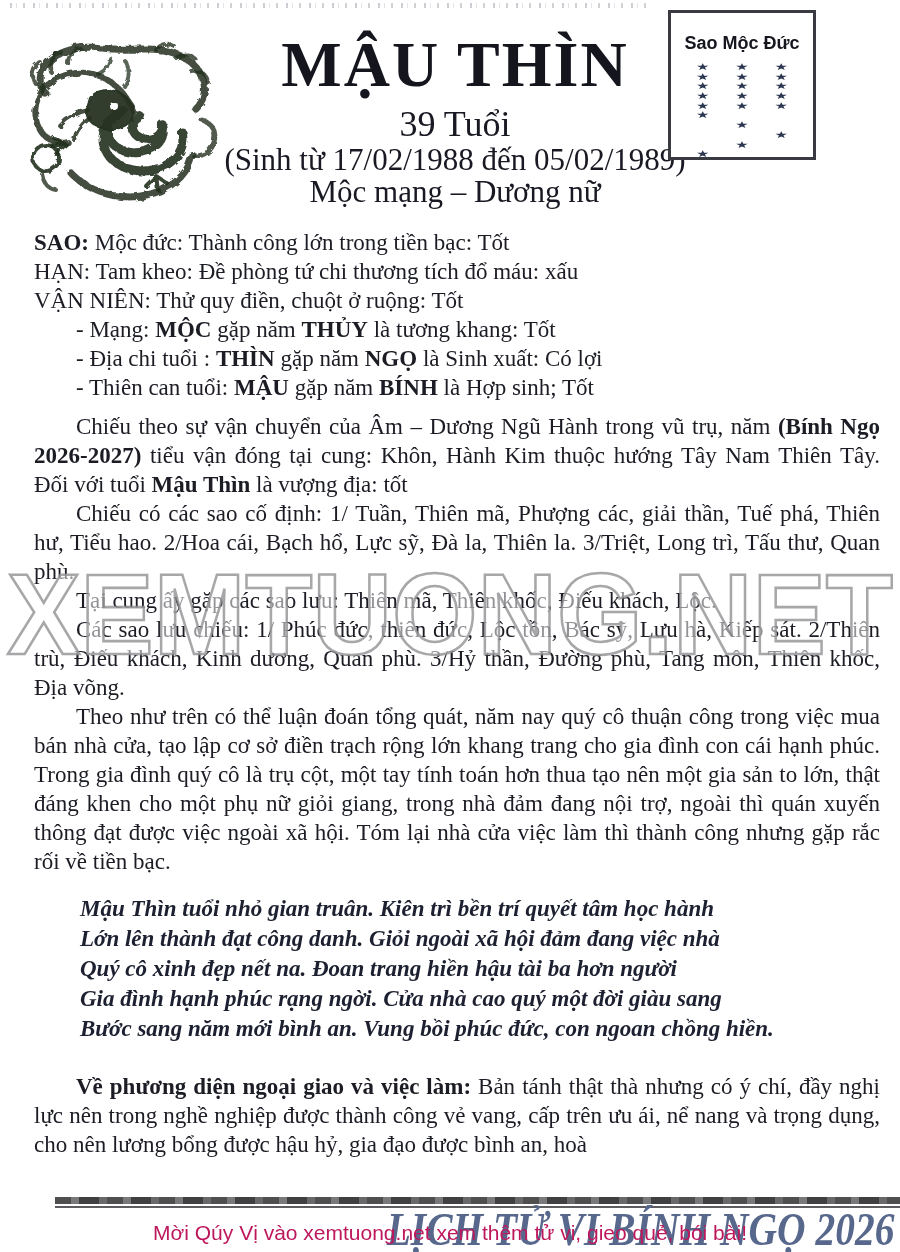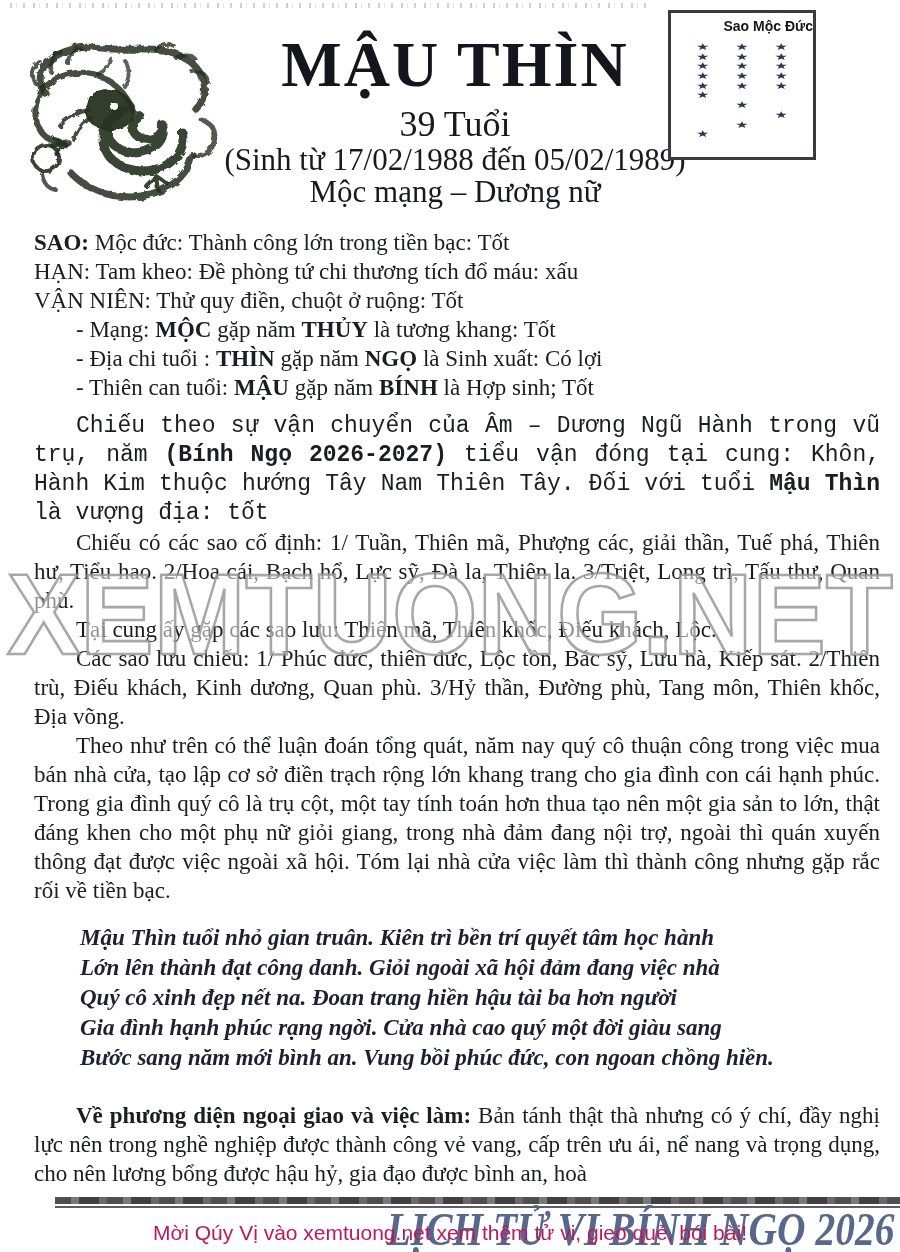--- a/index.html
+++ b/index.html
@@ -18,35 +18,35 @@
   
   .masthead{position:absolute;left:185px;top:24px;width:540px;text-align:center;z-index:1;}
   .masthead h1{margin:0;font-size:64px;line-height:82px;font-weight:bold;letter-spacing:2px;color:#14151d;}
   .masthead .sub{font-size:31px;line-height:32px;color:#181922;}
   .masthead .age{font-size:36px;line-height:36px;margin-bottom:2px;}
 
   
   .starbox{position:absolute;left:668px;top:10px;width:148px;height:150px;z-index:1;
     border:3px solid #3a3b42;background:#fff;box-sizing:border-box;}
   .starbox-title{font-family:"Liberation Sans","DejaVu Sans",sans-serif;font-weight:bold;
-    font-size:14px;text-align:right;margin:5px 0 4px;color:#15161e;}
+    font-size:18px;text-align:center;margin:20px 0 4px;color:#15161e;}
   .stars{display:grid;grid-template-columns:repeat(3,1fr);grid-auto-rows:9.7px;
     padding:0 12px;align-items:center;justify-items:center;}
   .star-cell{display:block;height:9.7px;}
   .star-glyph{display:inline-block;font-size:15px;line-height:9.7px;color:#2b3750;
     transform:scaleY(.62);font-family:"DejaVu Sans",sans-serif;}
 
   
   .body{position:absolute;left:34px;top:214px;width:846px;z-index:1;
     font-size:23px;line-height:29px;text-align:justify;margin-top:14px;}
   .body p{margin:0;}
   .body .line{text-align:left;}
   .body .tiret{padding-left:42px;}
   .body .para{text-indent:42px;}
-  .body .gap-sm{margin-top:10px;font-family:Liberation Mono, monospace;}
+  .body .gap-sm{margin-top:10px;}
   .body .gap-poem{margin-top:18px;}
   .body .gap-lg{margin-top:28px;}
   .body .poem-line{font-weight:bold;font-style:italic;padding-left:46px;line-height:30px;
     text-align:left;color:#1d2030;}
   .b{font-weight:bold;}
   .i{}
 
   
   .watermark{position:absolute;left:0;top:558px;width:900px;z-index:2;text-align:center;
     font-family:"Liberation Sans","DejaVu Sans",sans-serif;font-weight:bold;font-size:110px;

